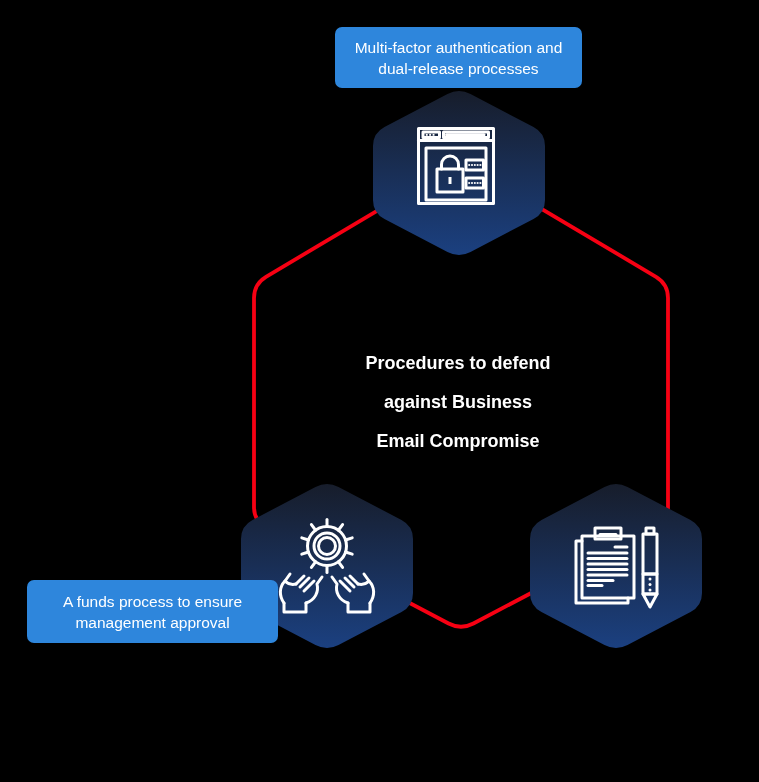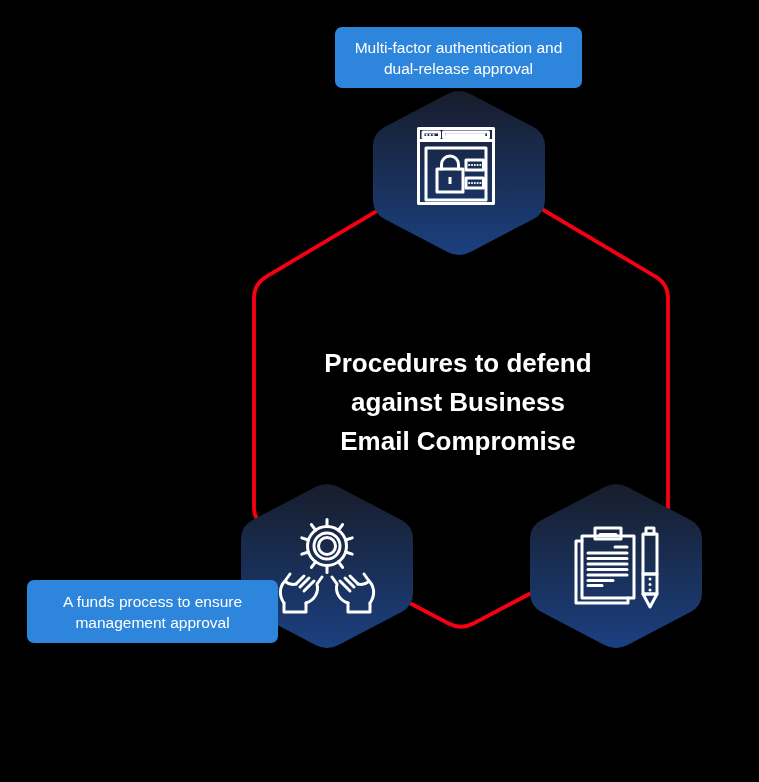--- a/index.html
+++ b/index.html
@@ -54,21 +54,21 @@
   .label-top  { left: 335px; top: 27px;  width: 247px; height: 61px; }
   .label-left { left: 27px;  top: 580px; width: 251px; height: 63px; }
   .label-br   { left: 462px; top: 643px; width: 251px; height: 92px; }
 
   .title {
     position: absolute;
     left: 258px;
     top: 344px;
     width: 400px;
     color: var(--text, #fff);
-    font-size: 26px;
+    font-size: 18px;
     font-weight: 700;
     line-height: 39px;
     text-align: center;
     white-space: pre-line;
   }
 </style>
 </head>
 <body>
 
 <div id="stage">
@@ -175,20 +175,20 @@
       <rect class="ico" x="27" y="-32" width="14" height="40"></rect>
       <rect class="ico" x="27" y="8" width="14" height="20"></rect>
       <circle class="ico-fill" cx="34" cy="13" r="1.5"></circle>
       <circle class="ico-fill" cx="34" cy="18.5" r="1.5"></circle>
       <circle class="ico-fill" cx="34" cy="24" r="1.5"></circle>
       <path class="ico" d="M27 28 L41 28 L34 41 Z"></path>
     </g>
   </svg>
 
   <div class="label label-top">Multi-factor authentication and
-dual-release approval</div>
+dual-release processes</div>
   <div class="label label-left">A funds process to ensure
 management approval</div>
 
   <div class="title">Procedures to defend
 against Business
 Email Compromise</div>
 </div>
 
 </body></html>

